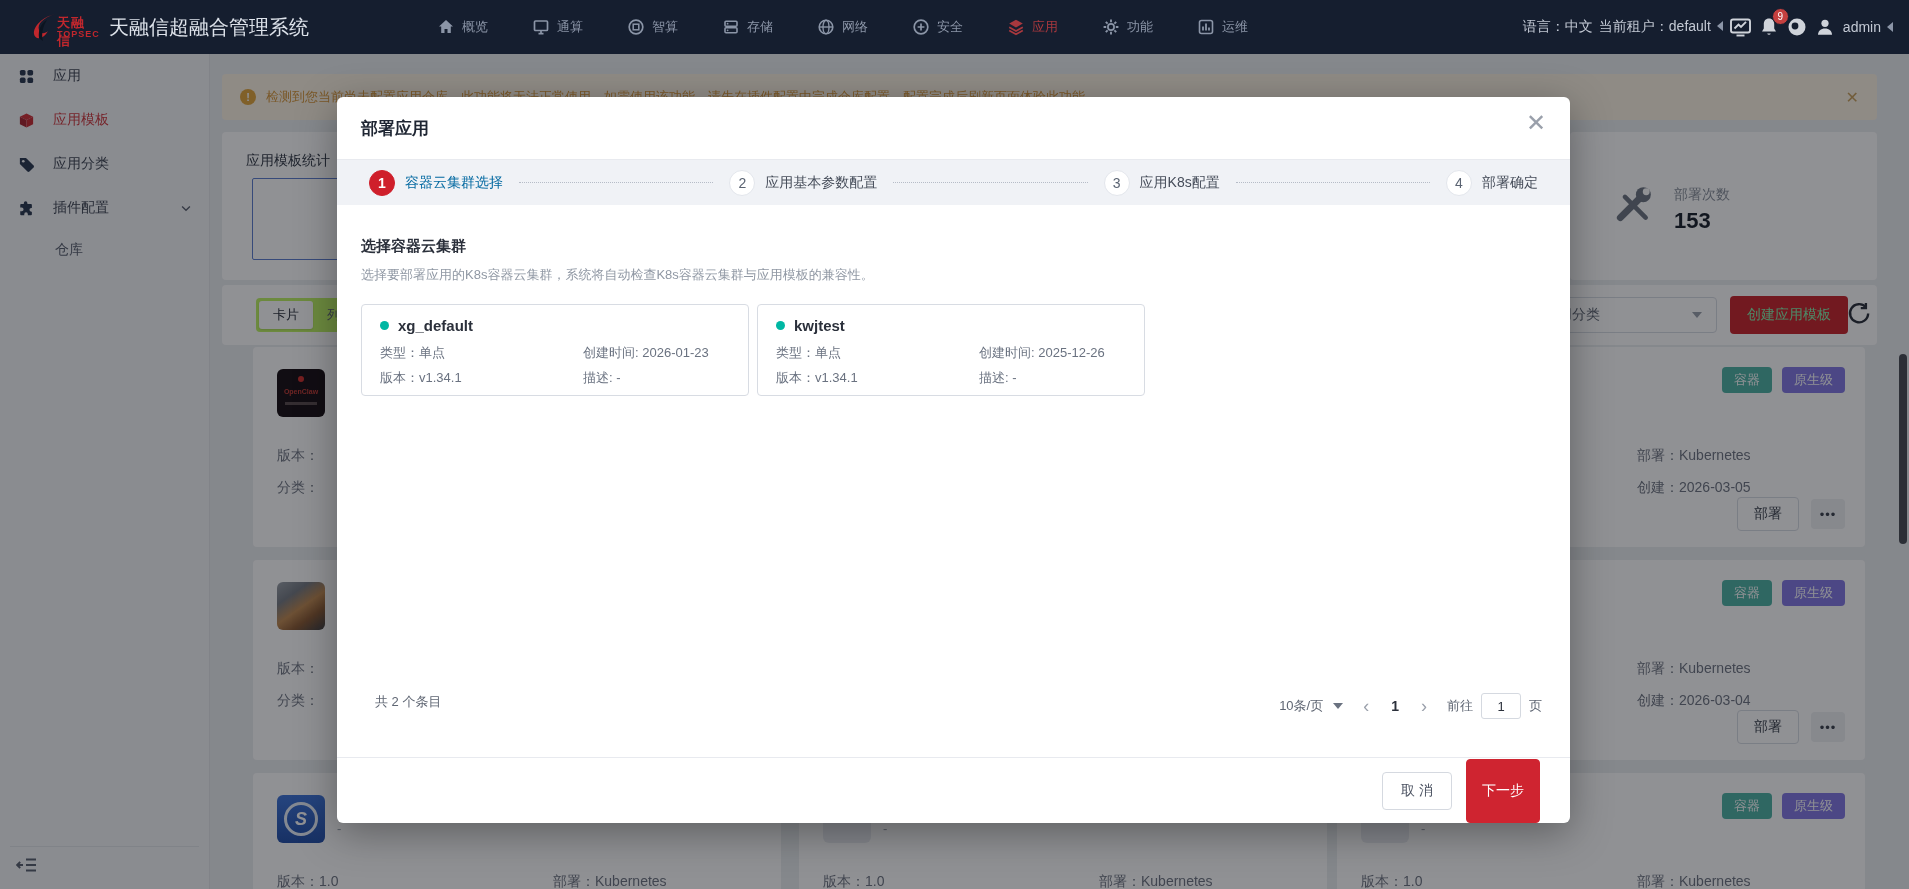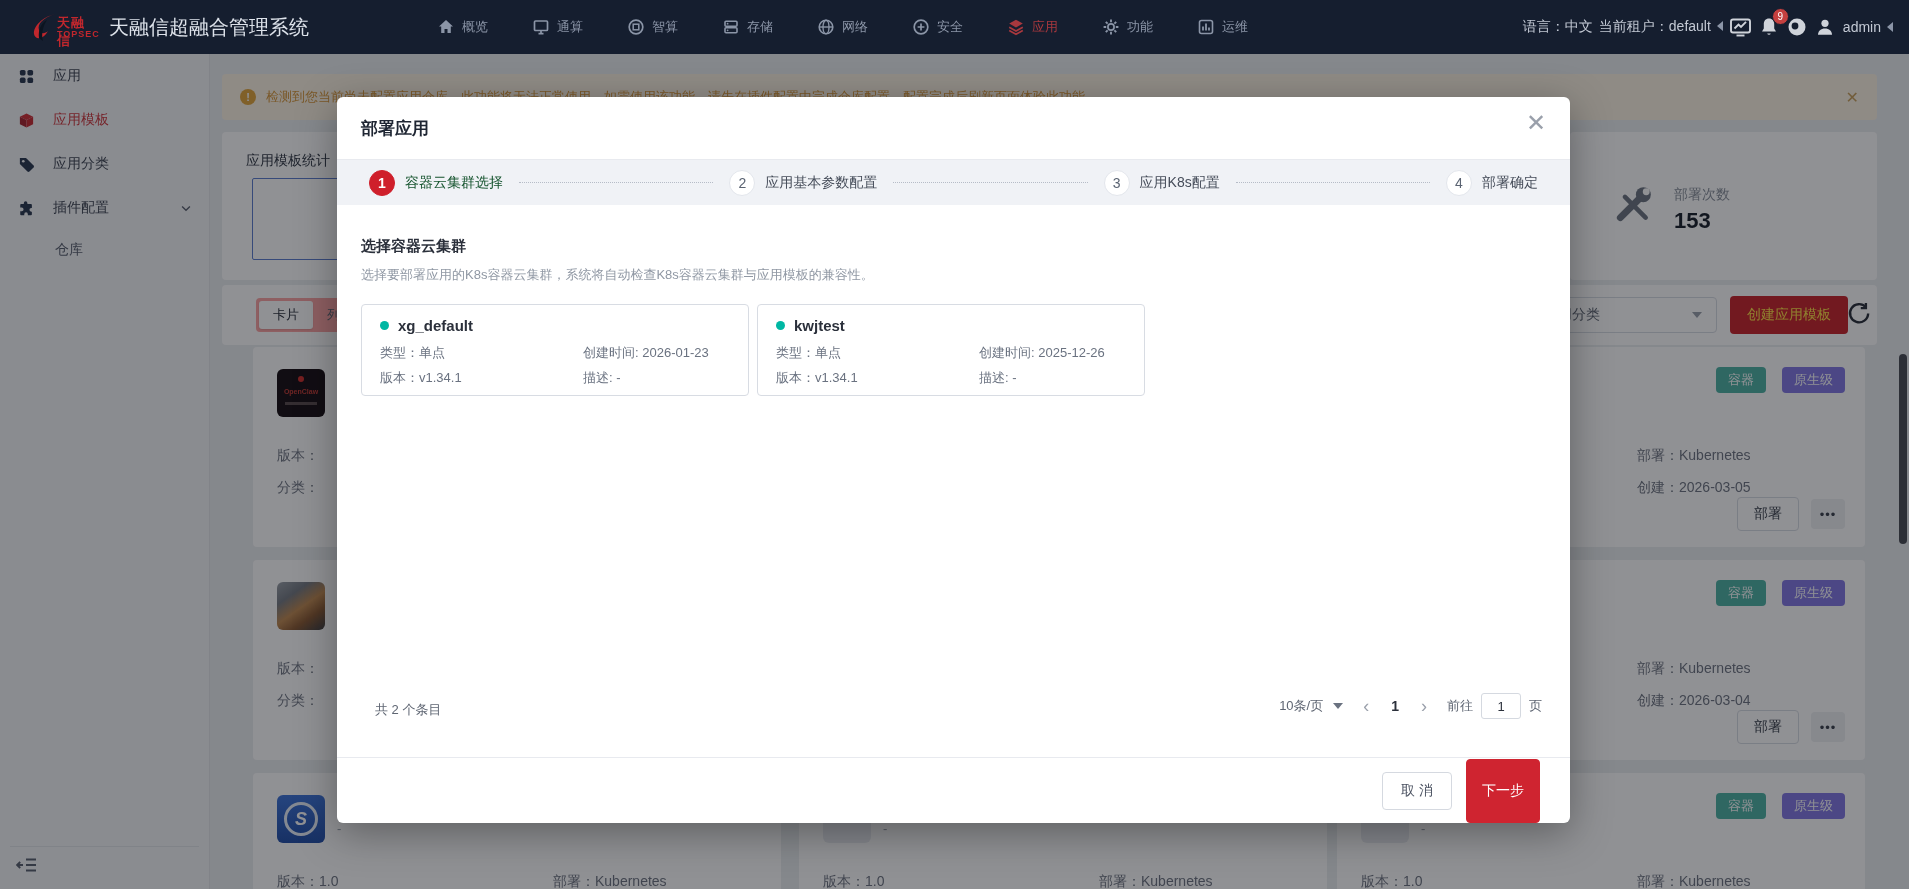--- a/index.html
+++ b/index.html
@@ -53,47 +53,47 @@
 
   .stats-left { position:absolute; left:12px; top:78px; width:1336px; height:148px; background:#fff; border-radius:4px; }
   .stats-title { position:absolute; left:24px; top:20px; font-size:14px; color:#323945; }
   .chartbox { position:absolute; left:30px; top:46px; width:160px; height:82px; border:1px solid #5d7fd0; border-radius:2px; }
   .stats-right { position:absolute; left:1360px; top:78px; width:307px; height:148px; background:#fff; border-radius:4px; }
   .wrench { position:absolute; left:40px; top:50px; }
   .sr-label { position:absolute; left:104px; top:54px; font-size:14px; color:#8a919c; }
   .sr-value { position:absolute; left:104px; top:76px; font-size:22px; font-weight:bold; color:#1b212c; }
 
   .toolbar { position:absolute; left:12px; top:231px; width:1655px; height:60px; background:#fff; border-radius:4px; }
-  .seg { position:absolute; left:34px; top:13px; background:#fca5a5; border-radius:4px; padding:3px; display:flex; }
+  .seg { position:absolute; left:34px; top:13px; background:#bef264; border-radius:4px; padding:3px; display:flex; }
   .seg-btn { padding:5px 14px; font-size:13px; color:#5f6673; border-radius:3px; cursor:pointer; }
   .seg-btn.active { background:#fff; color:#2b303b; box-shadow:0 1px 2px rgba(0,0,0,.12); }
   .cat-select { position:absolute; left:1265px; top:12px; width:230px; height:36px; border:1px solid #d8dce3;
     border-radius:4px; background:#fff; display:flex; align-items:center; padding:0 14px; font-size:14px; color:#5f6673; cursor:pointer; }
   .dn-caret { margin-left:auto; width:0; height:0; border-left:5px solid transparent; border-right:5px solid transparent;
     border-top:6px solid #9aa0ab; }
   .create-btn { position:absolute; left:1508px; top:11px; height:38px; padding:0 17px; background:#c9252d;
-    color:#fde047; font-size:14px; border:none; border-radius:4px; cursor:pointer; }
+    color:#86efac; font-size:14px; border:none; border-radius:4px; cursor:pointer; }
   .refresh-btn { position:absolute; left:1624px; top:16px; background:none; border:none; cursor:pointer; color:#2b303b; }
 
   .gcard { position:absolute; width:528px; height:200px; background:#fff; border-radius:4px; }
   .p-r1c1{left:43px;  top:293px} .p-r1c2{left:589px; top:293px} .p-r1c3{left:1127px; top:293px}
   .p-r2c1{left:43px;  top:506px} .p-r2c2{left:589px; top:506px} .p-r2c3{left:1127px; top:506px}
   .p-r3c1{left:43px;  top:719px} .p-r3c2{left:589px; top:719px} .p-r3c3{left:1127px; top:719px}
   .thumb { position:absolute; left:24px; top:22px; width:48px; height:48px; border-radius:6px; overflow:hidden; background:#e9ecf0; }
   .logo-openclaw { background:#181014; position:relative; }
   .oc-dot { position:absolute; left:21px; top:7px; width:6px; height:6px; border-radius:50%; background:#d0312d; }
   .oc-text { position:absolute; left:0; right:0; top:19px; text-align:center; font-size:7px; font-weight:bold; color:#c43b35; }
   .oc-sub { position:absolute; left:8px; right:8px; top:33px; height:3px; background:#5a4b4e; }
   .logo-photo { background:linear-gradient(145deg,#9aa0a8 0%,#767b83 28%,#c08a52 52%,#8a5a33 72%,#3c3f45 100%); }
   .logo-blue { background:linear-gradient(#3e74d8,#2450a8); display:flex; align-items:center; justify-content:center; }
   .logo-blue .ring { width:34px; height:34px; border-radius:50%; border:3px solid #eaf0fb; display:flex;
     align-items:center; justify-content:center; color:#fff; font-size:18px; font-weight:bold; font-style:italic; }
   .gname { position:absolute; left:84px; top:20px; font-size:16px; font-weight:bold; color:#2d3440; }
   .gdesc { position:absolute; left:84px; top:48px; font-size:13px; color:#98a0ac; }
-  .gbadges { position:absolute; right:20px; top:20px; display:flex; gap:16px; }
+  .gbadges { position:absolute; right:20px; top:20px; display:flex; gap:10px; }
   .badge { font-size:13px; color:#fff; padding:4px 12px; border-radius:4px; }
   .badge.teal { background:#4fb3a5; } .badge.purple { background:#8379e3; }
   .grow { position:absolute; font-size:14px; color:#707683; white-space:nowrap; }
   .grow.row1 { top:100px; } .grow.row2 { top:132px; }
   .grow.lc { left:24px; } .grow.rc { left:300px; }
   .gfoot { position:absolute; right:20px; top:150px; display:flex; gap:12px; align-items:center; }
   .deploy-btn { background:#fff; border:1px solid #d8dce3; border-radius:4px; padding:7px 16px; font-size:14px; color:#3c424e; cursor:pointer; }
   .more-btn { background:#eef0f3; border:none; border-radius:4px; width:34px; height:30px; font-size:13px;
     letter-spacing:1px; color:#3c424e; cursor:pointer; line-height:1; }
   .scroll-thumb { position:absolute; right:2px; top:300px; width:8px; height:190px; background:#4a4e55; border-radius:4px; }
@@ -105,31 +105,31 @@
   .m-header { position:relative; height:63px; border-bottom:1px solid #e8eaef; }
   .m-title { position:absolute; left:24px; top:20px; font-size:17px; font-weight:bold; color:#1f2633; }
   .m-close { position:absolute; right:24px; top:14px; font-size:24px; color:#9aa0ab; background:none; border:none; cursor:pointer; line-height:1; }
   .steps { position:absolute; left:0; top:63px; width:100%; height:45px; background:#f0f2f6; display:flex;
     align-items:center; padding:0 32px; }
   .step { display:flex; align-items:center; gap:10px; flex:none; }
   .step-num { width:26px; height:26px; border-radius:50%; background:#fff; border:1px solid #e3e6ec; color:#5a6372;
     display:flex; align-items:center; justify-content:center; font-size:14px; }
   .step.active .step-num { background:#cf1f2b; border-color:#cf1f2b; color:#fff; font-weight:bold; }
   .step-label { font-size:14px; color:#454c59; }
-  .step.active .step-label { color:#14532d; }
+  .step.active .step-label { color:#0369a1; }
   .step-line { flex:1; border-top:1px dotted #b6bcc7; margin:0 16px; }
   .m-body { position:absolute; left:0; top:108px; right:0; padding:32px 24px 0 24px; }
   .sec-title { font-size:15px; font-weight:bold; color:#2b303b; }
   .sec-desc { margin-top:10px; font-size:13px; color:#9098a4; }
   .clusters { margin-top:20px; display:flex; gap:8px; }
   .cluster { width:388px; height:92px; border:1px solid #d8dce3; border-radius:4px; padding:12px 18px; background:#fff; cursor:pointer; }
   .cl-name { display:flex; align-items:center; gap:9px; font-size:15px; font-weight:bold; color:#2b303b; }
   .cl-dot { width:9px; height:9px; border-radius:50%; background:#00b7a3; flex:none; }
   .cl-rows { margin-top:10px; display:grid; grid-template-columns:58% 42%; row-gap:7px; font-size:13px; color:#6a7280; }
-  .m-pagination { position:absolute; left:38px; right:28px; top:596px; display:flex; align-items:flex-end;
+  .m-pagination { position:absolute; left:38px; right:28px; top:596px; display:flex; align-items:flex-start;
     font-size:13px; color:#5f6673; }
   .pg-right { margin-left:auto; display:flex; align-items:center; gap:20px; }
   .pg-size { display:flex; align-items:center; gap:10px; cursor:pointer; }
   .pg-size .dn-caret { border-top-color:#6a7280; }
   .pg-arrow { background:none; border:none; color:#9aa0ab; font-size:18px; cursor:pointer; line-height:1; }
   .pg-cur { font-weight:bold; color:#2b303b; font-size:14px; padding:0 2px; }
   .pg-goto { display:flex; align-items:center; gap:8px; }
   .pg-input { width:40px; height:26px; text-align:center; border:1px solid #d5d9e0; border-radius:3px;
     font-size:13px; color:#2b303b; font-family:inherit; }
   .m-footer { position:absolute; left:0; right:0; bottom:0; height:66px; border-top:1px solid #e8eaef;

